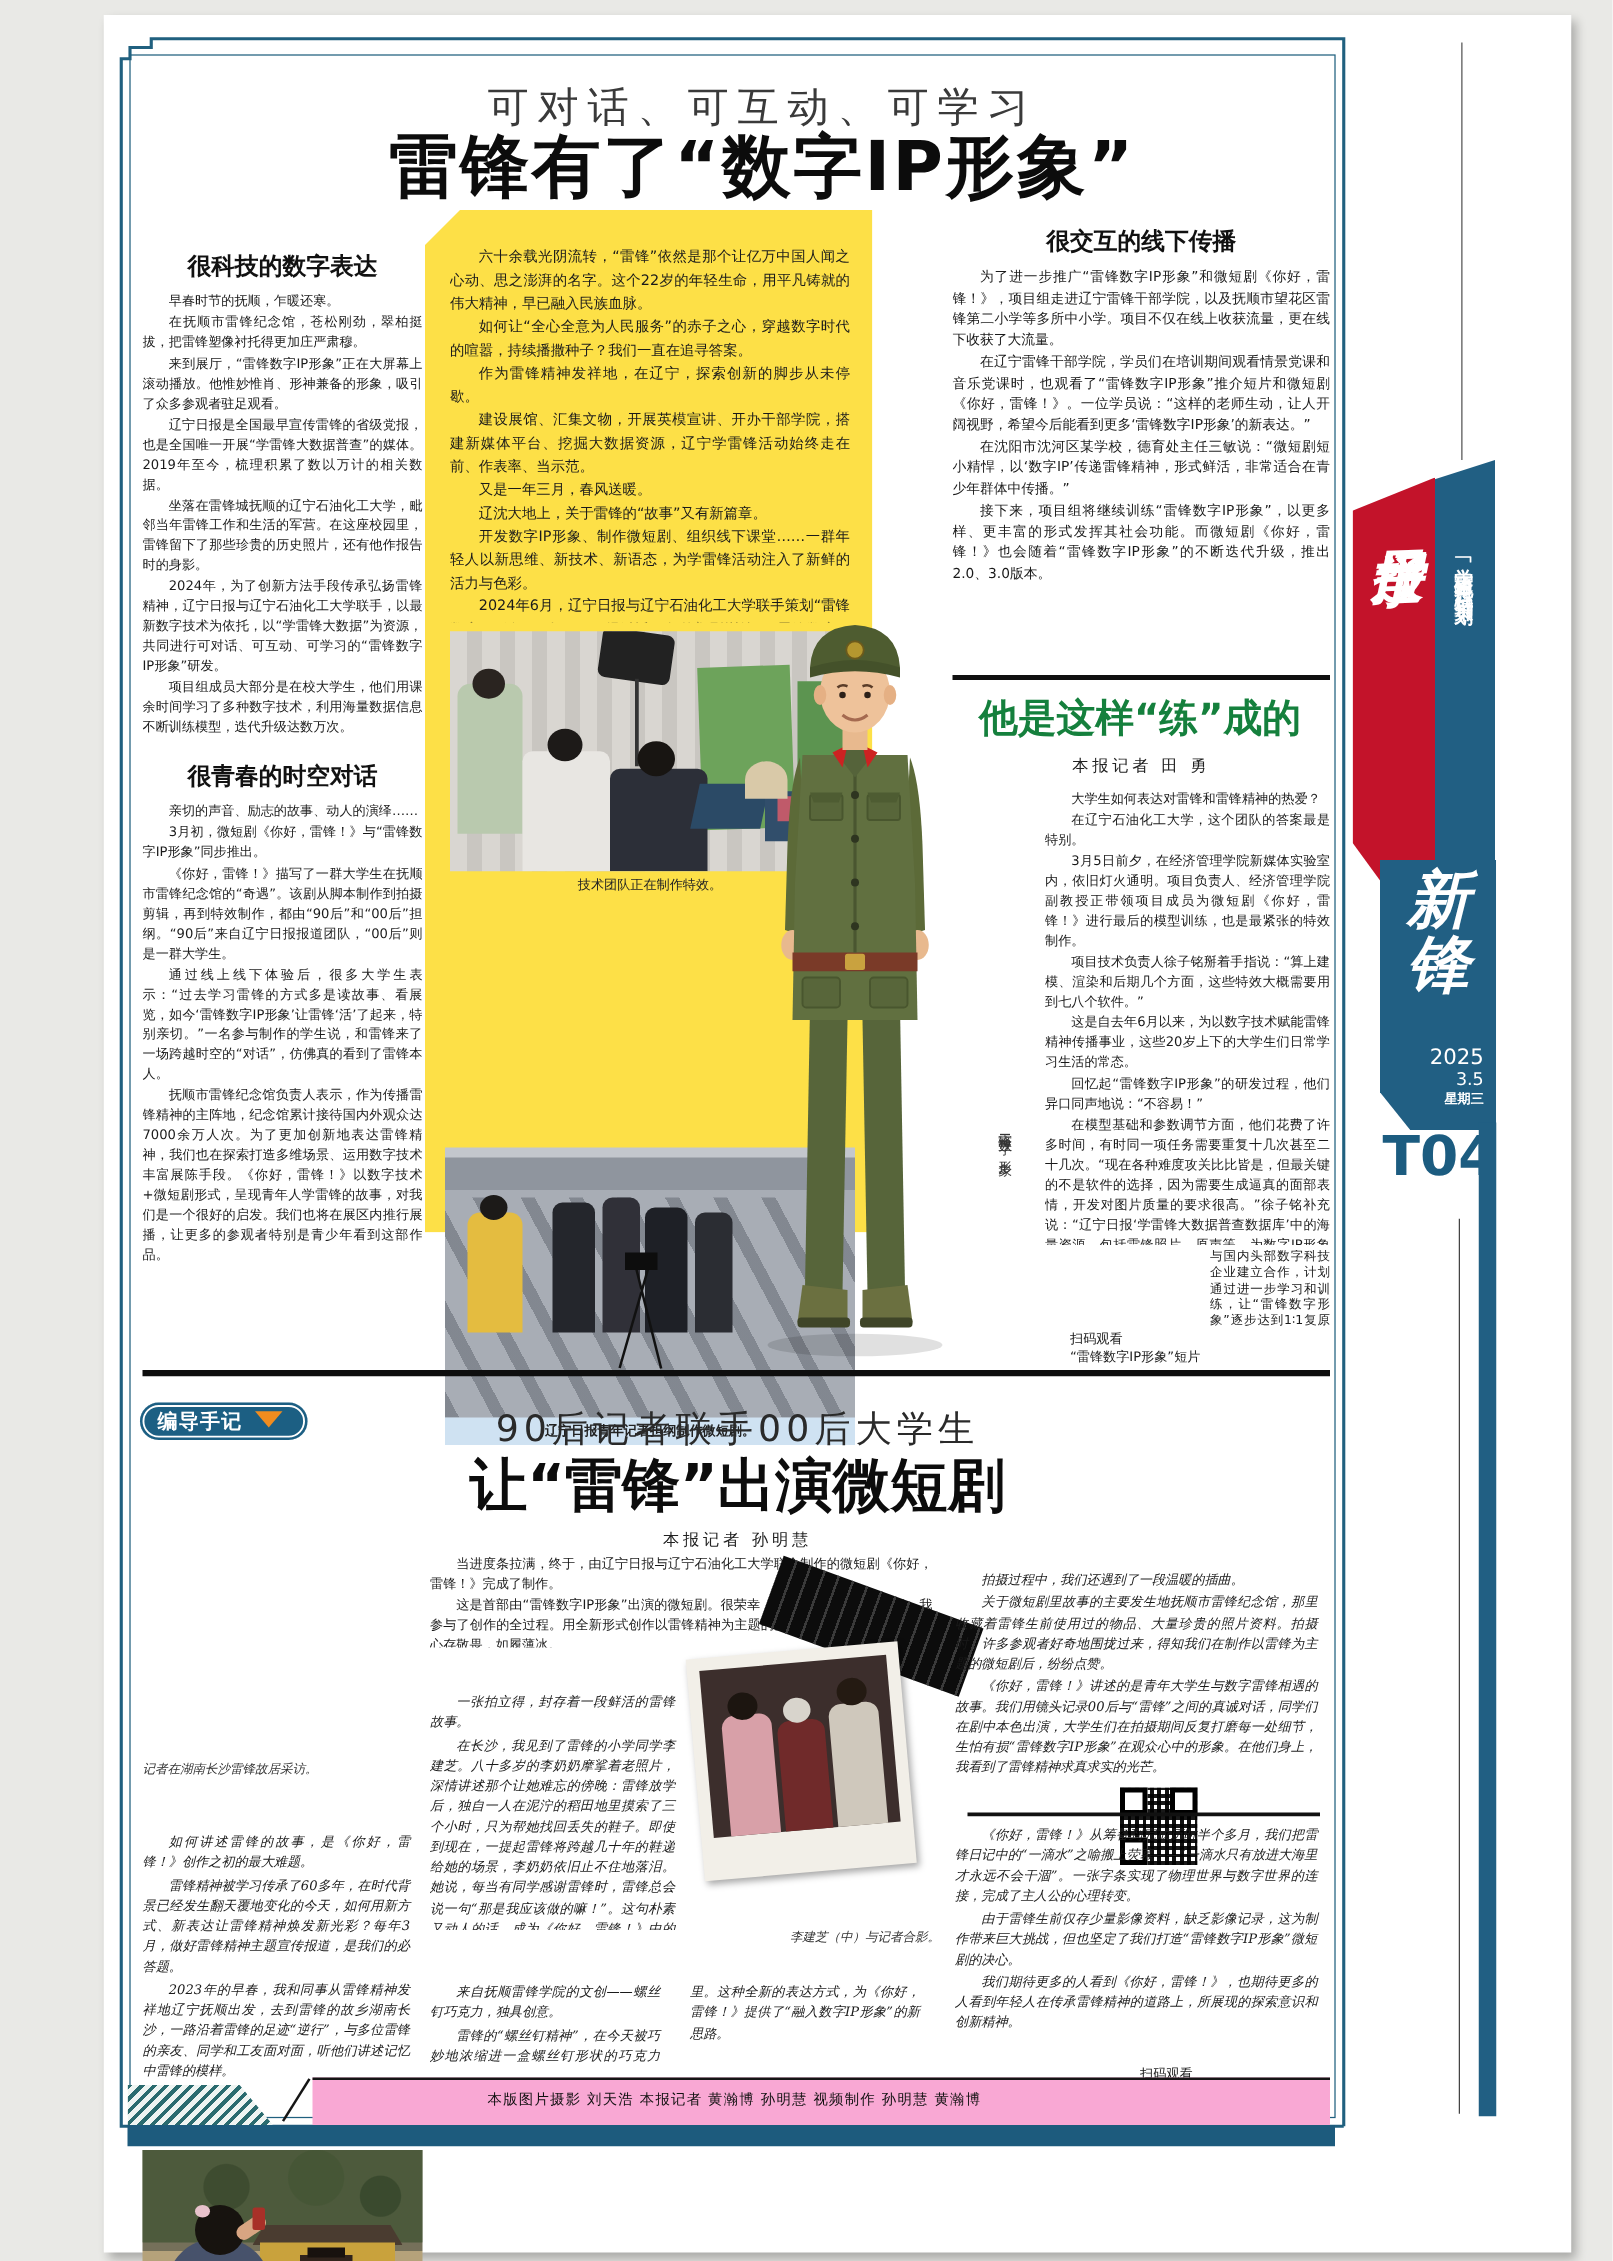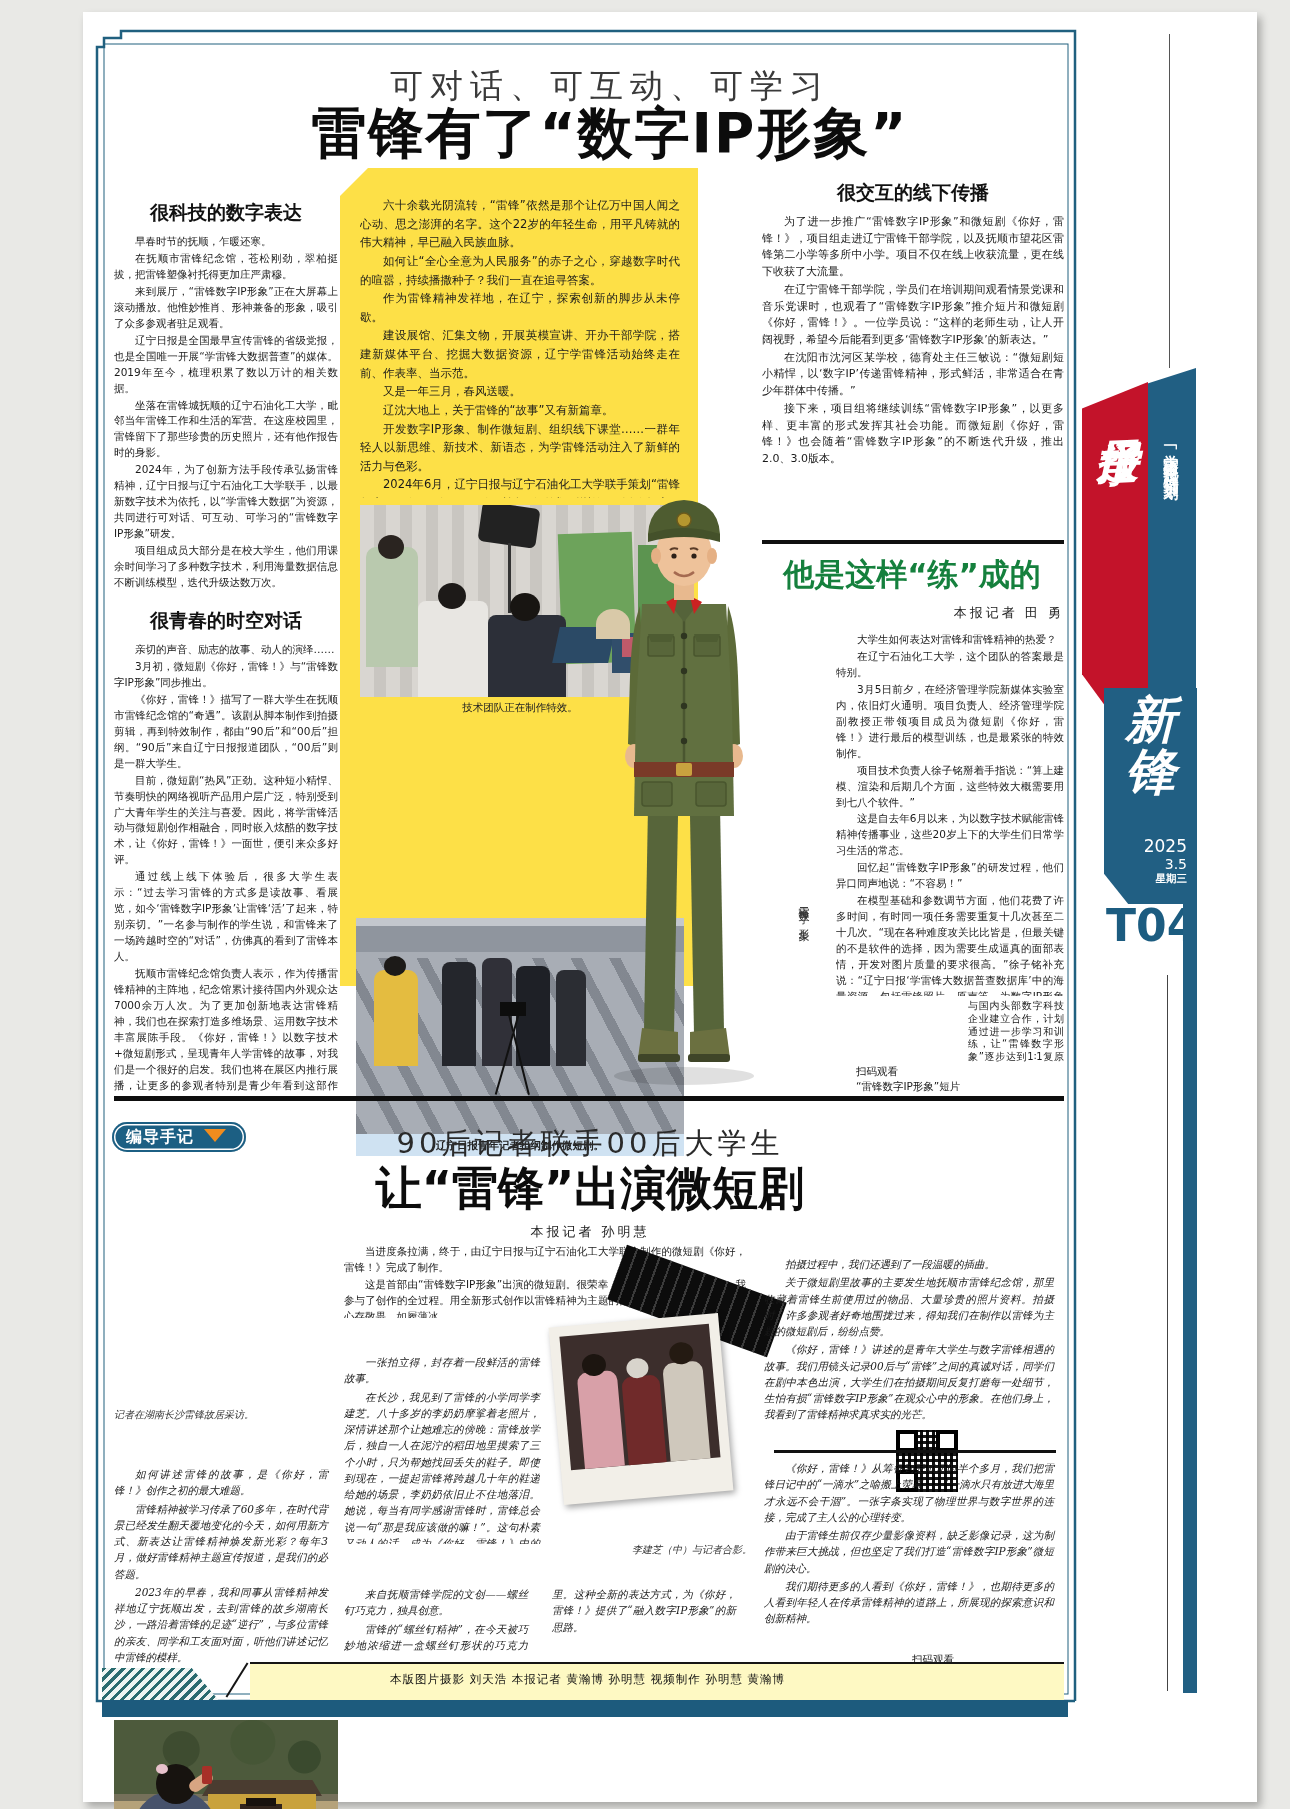--- a/index.html
+++ b/index.html
@@ -52,21 +52,20 @@
       <p>辽宁日报是全国最早宣传雷锋的省级党报，也是全国唯一开展“学雷锋大数据普查”的媒体。2019年至今，梳理积累了数以万计的相关数据。</p>
       <p>坐落在雷锋城抚顺的辽宁石油化工大学，毗邻当年雷锋工作和生活的军营。在这座校园里，雷锋留下了那些珍贵的历史照片，还有他作报告时的身影。</p>
       <p>2024年，为了创新方法手段传承弘扬雷锋精神，辽宁日报与辽宁石油化工大学联手，以最新数字技术为依托，以“学雷锋大数据”为资源，共同进行可对话、可互动、可学习的“雷锋数字IP形象”研发。</p>
       <p>项目组成员大部分是在校大学生，他们用课余时间学习了多种数字技术，利用海量数据信息不断训练模型，迭代升级达数万次。</p>
     </div>
   <div class="colhead" style="margin-top:16px;">很青春的时空对话</div>
   <div class="bodytext">
       <p>亲切的声音、励志的故事、动人的演绎……</p>
       <p>3月初，微短剧《你好，雷锋！》与“雷锋数字IP形象”同步推出。</p>
       <p>《你好，雷锋！》描写了一群大学生在抚顺市雷锋纪念馆的“奇遇”。该剧从脚本制作到拍摄剪辑，再到特效制作，都由“90后”和“00后”担纲。“90后”来自辽宁日报报道团队，“00后”则是一群大学生。</p>
-      <p>目前，微短剧“热风”正劲。这种短小精悍、节奏明快的网络视听产品用户层广泛，特别受到广大青年学生的关注与喜爱。因此，将学雷锋活动与微短剧创作相融合，同时嵌入炫酷的数字技术，让《你好，雷锋！》一面世，便引来众多好评。</p>
       <p>通过线上线下体验后，很多大学生表示：“过去学习雷锋的方式多是读故事、看展览，如今‘雷锋数字IP形象’让雷锋‘活’了起来，特别亲切。”一名参与制作的学生说，和雷锋来了一场跨越时空的“对话”，仿佛真的看到了雷锋本人。</p>
       <p>抚顺市雷锋纪念馆负责人表示，作为传播雷锋精神的主阵地，纪念馆累计接待国内外观众达7000余万人次。为了更加创新地表达雷锋精神，我们也在探索打造多维场景、运用数字技术丰富展陈手段。《你好，雷锋！》以数字技术+微短剧形式，呈现青年人学雷锋的故事，对我们是一个很好的启发。我们也将在展区内推行展播，让更多的参观者特别是青少年看到这部作品。</p>
     </div>
 </div>
 
 <div class="abs" style="left:340px;top:168px;width:358px;height:818px;background:#fde047;clip-path:polygon(28px 0,100% 0,100% 100%,0 100%,0 28px);">
   <div class="panel-text" style="position:absolute;left:20px;top:28px;width:320px;height:302px;">
       <p>六十余载光阴流转，“雷锋”依然是那个让亿万中国人闻之心动、思之澎湃的名字。这个22岁的年轻生命，用平凡铸就的伟大精神，早已融入民族血脉。</p>
       <p>如何让“全心全意为人民服务”的赤子之心，穿越数字时代的喧嚣，持续播撒种子？我们一直在追寻答案。</p>
       <p>作为雷锋精神发祥地，在辽宁，探索创新的脚步从未停歇。</p>
@@ -161,21 +160,21 @@
   <div class="bodytext" style="font-size:11px;">
       <p>为了进一步推广“雷锋数字IP形象”和微短剧《你好，雷锋！》，项目组走进辽宁雷锋干部学院，以及抚顺市望花区雷锋第二小学等多所中小学。项目不仅在线上收获流量，更在线下收获了大流量。</p>
       <p>在辽宁雷锋干部学院，学员们在培训期间观看情景党课和音乐党课时，也观看了“雷锋数字IP形象”推介短片和微短剧《你好，雷锋！》。一位学员说：“这样的老师生动，让人开阔视野，希望今后能看到更多‘雷锋数字IP形象’的新表达。”</p>
       <p>在沈阳市沈河区某学校，德育处主任三敏说：“微短剧短小精悍，以‘数字IP’传递雷锋精神，形式鲜活，非常适合在青少年群体中传播。”</p>
       <p>接下来，项目组将继续训练“雷锋数字IP形象”，以更多样、更丰富的形式发挥其社会功能。而微短剧《你好，雷锋！》也会随着“雷锋数字IP形象”的不断迭代升级，推出2.0、3.0版本。</p>
     </div>
 </div>
 
 <div class="abs" style="left:762px;top:540px;width:302px;height:4px;background:#101010;"></div>
 <div class="abs" style="left:742px;top:554px;width:340px;text-align:center;font-size:31px;font-weight:bold;color:#15803d;">他是这样“练”成的</div>
-<div class="abs byline" style="left:762px;top:604px;width:302px;font-size:13px;text-align:right;">本报记者 田 勇</div>
+<div class="abs byline" style="left:762px;top:604px;width:302px;font-size:13px;">本报记者 田 勇</div>
 <div class="abs bodytext" style="left:836px;top:632px;width:228px;height:364px;">
     <p>大学生如何表达对雷锋和雷锋精神的热爱？</p>
     <p>在辽宁石油化工大学，这个团队的答案最是特别。</p>
     <p>3月5日前夕，在经济管理学院新媒体实验室内，依旧灯火通明。项目负责人、经济管理学院副教授正带领项目成员为微短剧《你好，雷锋！》进行最后的模型训练，也是最紧张的特效制作。</p>
     <p>项目技术负责人徐子铭掰着手指说：“算上建模、渲染和后期几个方面，这些特效大概需要用到七八个软件。”</p>
     <p>这是自去年6月以来，为以数字技术赋能雷锋精神传播事业，这些20岁上下的大学生们日常学习生活的常态。</p>
     <p>回忆起“雷锋数字IP形象”的研发过程，他们异口同声地说：“不容易！”</p>
     <p>在模型基础和参数调节方面，他们花费了许多时间，有时同一项任务需要重复十几次甚至二十几次。“现在各种难度攻关比比皆是，但最关键的不是软件的选择，因为需要生成逼真的面部表情，开发对图片质量的要求很高。”徐子铭补充说：“辽宁日报‘学雷锋大数据普查数据库’中的海量资源，包括雷锋照片、原声等，为数字IP形象的构建提供了坚实的基础。”</p>
   </div>
 
@@ -283,17 +282,17 @@
     <p>由于雷锋生前仅存少量影像资料，缺乏影像记录，这为制作带来巨大挑战，但也坚定了我们打造“雷锋数字IP形象”微短剧的决心。</p>
     <p>我们期待更多的人看到《你好，雷锋！》，也期待更多的人看到年轻人在传承雷锋精神的道路上，所展现的探索意识和创新精神。</p>
   </div>
 
 <div class="abs" style="left:912px;top:1652px;width:160px;font-size:10.5px;line-height:1.45;">
   <div>扫码观看</div>
   <div>微短剧《你好，雷锋！》</div>
 </div>
 
 <div class="abs" style="left:102px;top:1668px;width:118px;height:34px;background:repeating-linear-gradient(135deg,#2a6b6f 0 3px,#eef4f2 3px 7px);clip-path:polygon(0 0,76% 0,100% 100%,0 100%);"></div>
-<div class="abs" style="left:250px;top:1662px;width:814px;height:36px;background:#fef9c3;border-top:2px solid #151515;">
+<div class="abs" style="left:250px;top:1662px;width:814px;height:36px;background:#f9a8d4;border-top:2px solid #151515;">
   <div style="padding:8px 0 0 140px;font-size:11.5px;letter-spacing:1px;color:#111;">本版图片摄影 刘天浩 本报记者 黄瀚博 孙明慧 视频制作 孙明慧 黄瀚博</div>
 </div>
 <div class="abs" style="left:236px;top:1660px;width:2px;height:40px;background:#151515;transform:rotate(32deg);"></div>
 <div class="abs" style="left:102px;top:1700px;width:966px;height:17px;background:#1d5b7d;"></div>
 
 </body></html>

